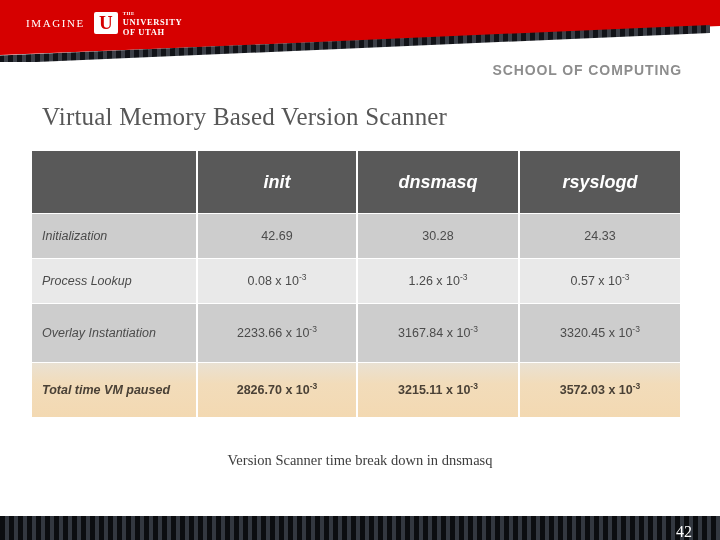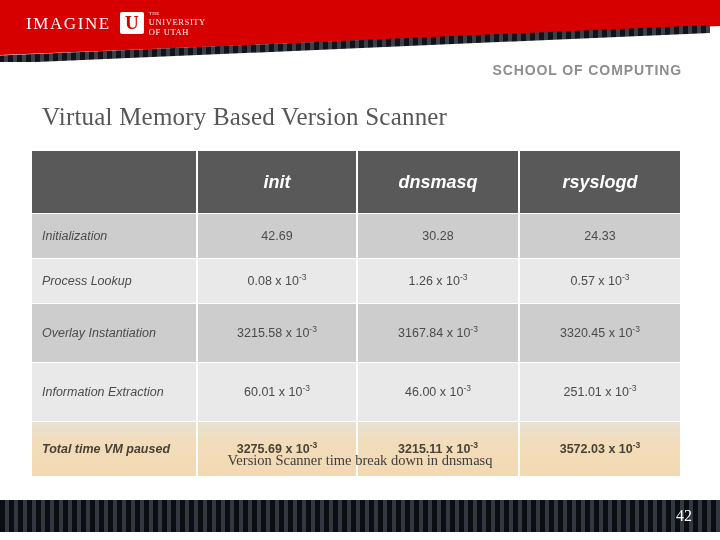--- a/index.html
+++ b/index.html
@@ -47,21 +47,21 @@
   #logo {
     position: absolute;
     left: 26px; top: 10px;
     display: flex;
     align-items: center;
     height: 26px;
   }
   .logo-imagine {
     color: #ffffff;
     font-family: "Liberation Serif", serif;
-    font-size: 17px;
+    font-size: 11px;
     letter-spacing: 1.6px;
     line-height: 1;
   }
   .logo-block {
     width: 24px;
     height: 22px;
     background: #ffffff;
     margin: 0 5px 0 9px;
     border-radius: 2px;
     position: relative;
@@ -76,20 +76,21 @@
     font-size: 19px;
     line-height: 1;
     margin-top: -1px;
   }
   .logo-uofu {
     color: #ffffff;
     font-family: "Liberation Serif", serif;
     font-size: 8.5px;
     line-height: 9.5px;
     letter-spacing: 0.6px;
+    font-weight: bold;
   }
   .logo-uofu .tiny { font-size: 5px; letter-spacing: .4px; display:block; }
 
   
   #school {
     position: absolute;
     right: 38px; top: 62px;
     color: #8d8d8d;
     font-size: 14px;
     font-weight: bold;
@@ -173,23 +174,23 @@
     width: 720px;
     text-align: center;
     font-family: "Liberation Serif", serif;
     font-size: 14.5px;
     color: #3d3d3d;
   }
 
   
   #bottombar {
     position: absolute;
-    left: 0; bottom: 8px;
-    width: 720px;
-    height: 32px;
+    left: 0; bottom: 0;
+    width: 720px;
+    height: 24px;
     background-image: repeating-linear-gradient(
         to right,
         #0b0d10 0px, #0b0d10 5px,
         #333840 5px, #333840 9px);
   }
   #pagenum {
     position: absolute;
     right: 28px; top: 7px;
     color: #ffffff;
     font-family: "Liberation Serif", serif;
@@ -244,33 +245,27 @@
         <td class="val"><span>24.33</span><sup></sup></td>
       </tr>
       <tr class="even r2">
         <td class="label">Process Lookup</td>
         <td class="val"><span>0.08 x 10</span><sup>-3</sup></td>
         <td class="val"><span>1.26 x 10</span><sup>-3</sup></td>
         <td class="val"><span>0.57 x 10</span><sup>-3</sup></td>
       </tr>
       <tr class="odd r3">
         <td class="label">Overlay Instantiation</td>
-        <td class="val"><span>3215.58 x 10</span><sup>-3</sup></td>
+        <td class="val"><span>2233.66 x 10</span><sup>-3</sup></td>
         <td class="val"><span>3167.84 x 10</span><sup>-3</sup></td>
         <td class="val"><span>3320.45 x 10</span><sup>-3</sup></td>
       </tr>
-      <tr class="even r4">
-        <td class="label">Information Extraction</td>
-        <td class="val"><span>60.01  x 10</span><sup>-3</sup></td>
-        <td class="val"><span>46.00 x 10</span><sup>-3</sup></td>
-        <td class="val"><span>251.01 x 10</span><sup>-3</sup></td>
-      </tr>
       <tr class="total r5">
         <td class="label">Total time VM paused</td>
-        <td class="val"><span>3275.69 x 10</span><sup>-3</sup></td>
+        <td class="val"><span>2826.70 x 10</span><sup>-3</sup></td>
         <td class="val"><span>3215.11 x 10</span><sup>-3</sup></td>
         <td class="val"><span>3572.03 x 10</span><sup>-3</sup></td>
       </tr>
     </tbody>
   </table>
 </div>
 
 <div id="caption">Version Scanner time break down in dnsmasq</div>
 
 <div id="bottombar">

